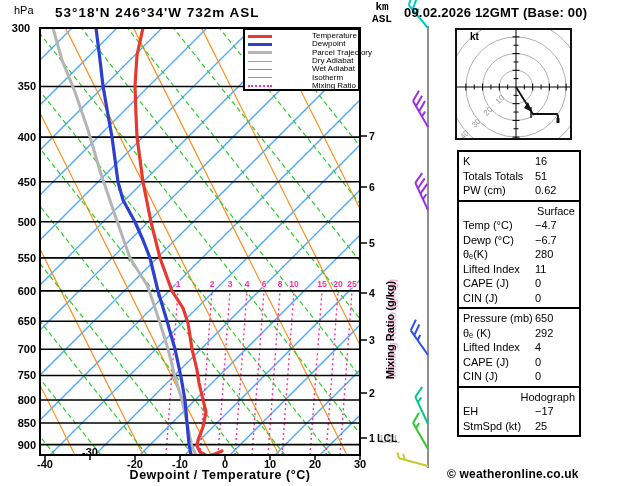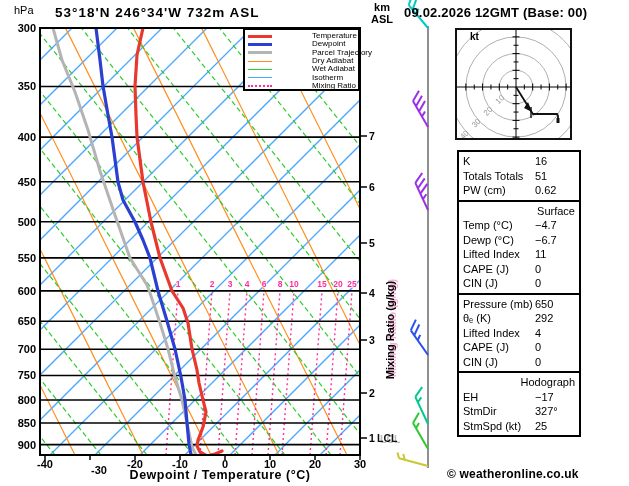--- a/index.html
+++ b/index.html
@@ -1,21 +1,21 @@
 <!DOCTYPE html>
 <html><head>
 <meta charset="utf-8">
 <style>
   html,body{margin:0;padding:0;background:#fff;}
   #app{position:relative;width:629px;height:486px;background:#fff;overflow:hidden;
        font-family:"Liberation Sans",sans-serif;color:#000;}
   #plot-svg{position:absolute;left:0;top:0;}
   .hpa{position:absolute;left:14px;top:4px;font-size:11px;font-weight:400;}
   .title{position:absolute;left:55px;top:5px;font-size:13.5px;font-weight:700;letter-spacing:1px;white-space:nowrap;}
-  .kmasl{position:absolute;left:364px;top:1px;width:36px;text-align:center;font-size:11px;font-weight:700;line-height:12px;}
+  .kmasl{position:absolute;left:364px;top:1px;width:36px;text-align:center;font-size:11px;font-weight:700;line-height:12px;font-family:Liberation Mono, monospace;}
   .datetime{position:absolute;left:404px;top:5px;font-size:13px;font-weight:700;white-space:nowrap;letter-spacing:.2px;}
   .p-label{position:absolute;width:30px;text-align:right;font-size:11px;font-weight:700;}
   .x-label{position:absolute;width:34px;text-align:center;font-size:11px;font-weight:700;}
   .x-axis-label{position:absolute;left:110px;top:468px;width:220px;text-align:center;font-size:12.5px;font-weight:600;letter-spacing:.5px;}
   .km-label{position:absolute;left:369px;font-size:10.5px;font-weight:700;}
   .lcl{position:absolute;left:377px;top:432px;font-size:10.5px;font-weight:700;color:#111;text-shadow:3px 1px 0 #bdbdbd;}
   .mix-axis-label{position:absolute;left:390px;top:330px;transform:translate(-50%,-50%) rotate(-90deg);
        font-size:11px;font-weight:700;white-space:nowrap;text-shadow:2px 2px 0 #f9b0d8;}
   #legend{position:absolute;left:243px;top:28px;width:117px;height:63px;background:#fff;
        border:2px solid #000;box-sizing:border-box;padding:2px 0 0 3px;z-index:3;}
@@ -233,37 +233,37 @@
         <div class="legend-line" style="border-top: 1.5px solid rgb(74, 168, 255);"></div>
         <span class="legend-text">Isotherm</span>
       </div>
       <div class="legend-row">
         <div class="legend-line" style="border-top: 2px dotted rgb(255, 46, 158);"></div>
         <span class="legend-text">Mixing Ratio</span>
       </div>
     </div>
 
   <div id="p-labels">
-      <div class="p-label" style="left: 6px; top: 22px;">300</div>
+      <div class="p-label" style="left: 6px; top: 22px; text-align: center;">300</div>
       <div class="p-label" style="left: 6px; top: 80.4562px;">350</div>
       <div class="p-label" style="left: 6px; top: 131.093px;">400</div>
       <div class="p-label" style="left: 6px; top: 175.758px;">450</div>
       <div class="p-label" style="left: 6px; top: 215.713px;">500</div>
       <div class="p-label" style="left: 6px; top: 251.856px;">550</div>
       <div class="p-label" style="left: 6px; top: 284.852px;">600</div>
       <div class="p-label" style="left: 6px; top: 315.205px;">650</div>
       <div class="p-label" style="left: 6px; top: 343.308px;">700</div>
       <div class="p-label" style="left: 6px; top: 369.471px;">750</div>
       <div class="p-label" style="left: 6px; top: 393.945px;">800</div>
       <div class="p-label" style="left: 6px; top: 416.935px;">850</div>
       <div class="p-label" style="left: 6px; top: 438.61px;">900</div>
     </div>
   <div id="x-labels">
       <div class="x-label" style="left: 28px; top: 458px;">-40</div>
-      <div class="x-label" style="left: 73px; top: 464px; text-align: right;">-30</div>
+      <div class="x-label" style="left: 73px; top: 446px;">-30</div>
       <div class="x-label" style="left: 118px; top: 458px;">-20</div>
       <div class="x-label" style="left: 163px; top: 458px;">-10</div>
       <div class="x-label" style="left: 208px; top: 458px;">0</div>
       <div class="x-label" style="left: 253px; top: 458px;">10</div>
       <div class="x-label" style="left: 298px; top: 458px;">20</div>
       <div class="x-label" style="left: 343px; top: 458px;">30</div>
     </div>
   <div class="x-axis-label">Dewpoint / Temperature (°C)</div>
   <div id="km-labels">
       <div class="km-label" style="top: 130px;">7</div>
@@ -340,20 +340,24 @@
         <div class="stat-title">Surface</div>
         <div class="stat-row">
           <span class="lbl">Temp (°C)</span>
           <span class="val">−4.7</span>
         </div>
         <div class="stat-row">
           <span class="lbl">Dewp (°C)</span>
           <span class="val">−6.7</span>
         </div>
         <div class="stat-row">
+          <span class="lbl">θₑ(K)</span>
+          <span class="val">280</span>
+        </div>
+        <div class="stat-row">
           <span class="lbl">Lifted Index</span>
           <span class="val">11</span>
         </div>
         <div class="stat-row">
           <span class="lbl">CAPE (J)</span>
           <span class="val">0</span>
         </div>
         <div class="stat-row">
           <span class="lbl">CIN (J)</span>
           <span class="val">0</span>
@@ -379,24 +383,20 @@
         <div class="stat-row">
           <span class="lbl">CIN (J)</span>
           <span class="val">0</span>
         </div>
       </div>
       <div class="stat-box">
         <div class="stat-title">Hodograph</div>
         <div class="stat-row">
           <span class="lbl">EH</span>
           <span class="val">−17</span>
-        </div>
-        <div class="stat-row">
-          <span class="lbl">StmDir</span>
-          <span class="val">327°</span>
         </div>
         <div class="stat-row">
           <span class="lbl">StmSpd (kt)</span>
           <span class="val">25</span>
         </div>
       </div>
     </div>
   <div class="copyright">© weatheronline.co.uk</div>
 </div>
 

